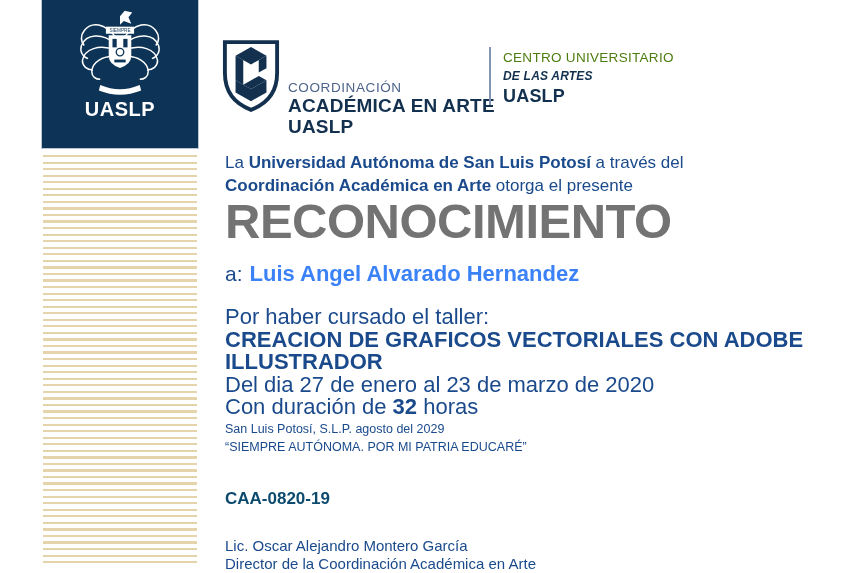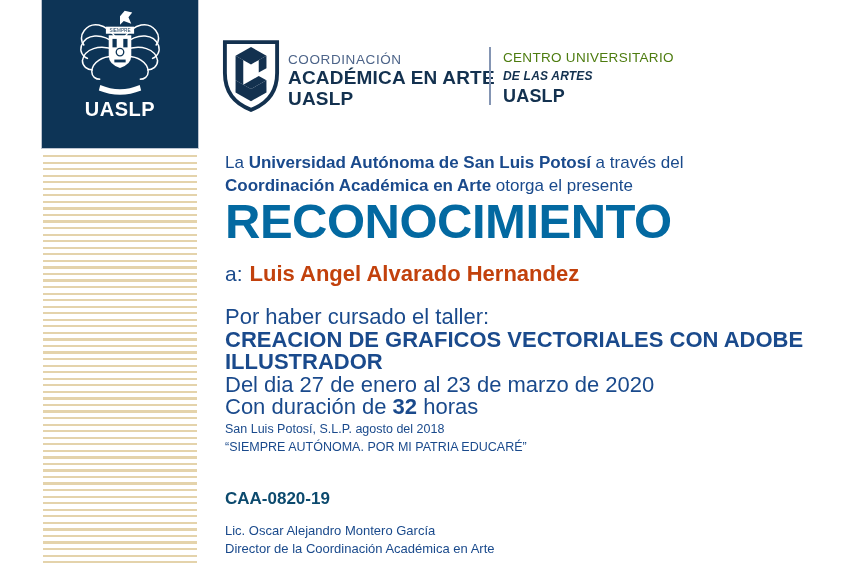--- a/index.html
+++ b/index.html
@@ -29,44 +29,44 @@
       to bottom,
       #e4d3ab 0px, #e4d3ab 2.2px,
       #ffffff 2.2px, #ffffff 6.55px
     );
   }
 
   
   .header{position:absolute;left:222px;top:38px;height:78px;width:580px;}
   .caa-shield{position:absolute;left:0;top:0;}
   .hdr-left{position:absolute;left:66px;top:14px;color:#13314f;}
-  .hdr-left .lt1{font-size:13.5px;color:#4d6489;letter-spacing:.6px;line-height:15px;}
+  .hdr-left .lt1{font-size:13.5px;color:#4d6489;letter-spacing:.6px;line-height:15px;margin-top:28px;}
   .hdr-left .lt2{font-size:19px;font-weight:bold;line-height:21px;letter-spacing:.2px;}
   .hdr-left .lt3{font-size:19px;font-weight:bold;line-height:21px;letter-spacing:.2px;}
   .hdr-divider{position:absolute;left:267px;top:9px;width:2px;height:58px;background:#8495b3;}
   .hdr-right{position:absolute;left:281px;top:12px;color:#13314f;}
   .hdr-right .rt1{font-size:13.5px;color:#4d7c0f;letter-spacing:.3px;line-height:16px;}
   .hdr-right .rt2{font-size:12px;font-weight:bold;line-height:20px;letter-spacing:.2px;font-style:italic;}
   .hdr-right .rt3{font-size:18px;font-weight:bold;line-height:20px;letter-spacing:.2px;}
 
   
   .content{position:absolute;left:225px;top:151px;width:605px;height:422px;color:#1a4a8c;}
   .content b{font-weight:bold;}
   .intro{position:absolute;top:0;font-size:17px;line-height:23px;}
   .cert-title{
     position:absolute;top:44px;font-size:49px;font-weight:bold;line-height:53px;
-    color:#0369a1;letter-spacing:-.5px;white-space:nowrap;
+    color:#737373;letter-spacing:-.5px;white-space:nowrap;
   }
   .recipient{position:absolute;top:110px;display:flex;align-items:baseline;gap:7px;}
   .recipient .r-label{font-size:21px;}
-  .recipient .r-name{font-size:22px;font-weight:bold;color:#c2410c;}
+  .recipient .r-name{font-size:22px;font-weight:bold;color:#3b82f6;}
   .course{position:absolute;top:155px;font-size:22px;line-height:22.5px;}
   .issue{position:absolute;top:269px;font-size:12.5px;line-height:18px;}
   .folio{position:absolute;top:338px;font-size:17px;font-weight:bold;color:#0c4a6e;}
-  .signature{position:absolute;top:371px;font-size:13px;line-height:17.5px;}
+  .signature{position:absolute;top:386px;font-size:15px;line-height:17.5px;}
 </style>
 </head>
 <body>
 
 <div class="page">
 
   <div class="emblem-box">
     <svg viewBox="0 0 100 100" width="102" height="94">
       <g stroke="#ffffff" fill="none" stroke-width="1.6">
         <path d="M46 34 C34 18 20 16 12 26 C8 31 8 38 12 42"></path>
@@ -136,21 +136,21 @@
     </div>
 
     <div class="course">
       <div>Por haber cursado el taller:</div>
       <div><b>CREACION DE GRAFICOS VECTORIALES CON ADOBE ILLUSTRADOR</b></div>
       <div>Del dia 27 de enero al 23 de marzo de 2020</div>
       <div><span>Con duración de </span><b>32</b><span> horas</span></div>
     </div>
 
     <div class="issue">
-      <div>San Luis Potosí, S.L.P. agosto del 2018</div>
+      <div>San Luis Potosí, S.L.P. agosto del 2029</div>
       <div>“SIEMPRE AUTÓNOMA. POR MI PATRIA EDUCARÉ”</div>
     </div>
 
     <div class="folio">CAA-0820-19</div>
 
     <div class="signature">
       <div>Lic. Oscar Alejandro Montero García</div>
       <div>Director de la Coordinación Académica en Arte</div>
     </div>
 

